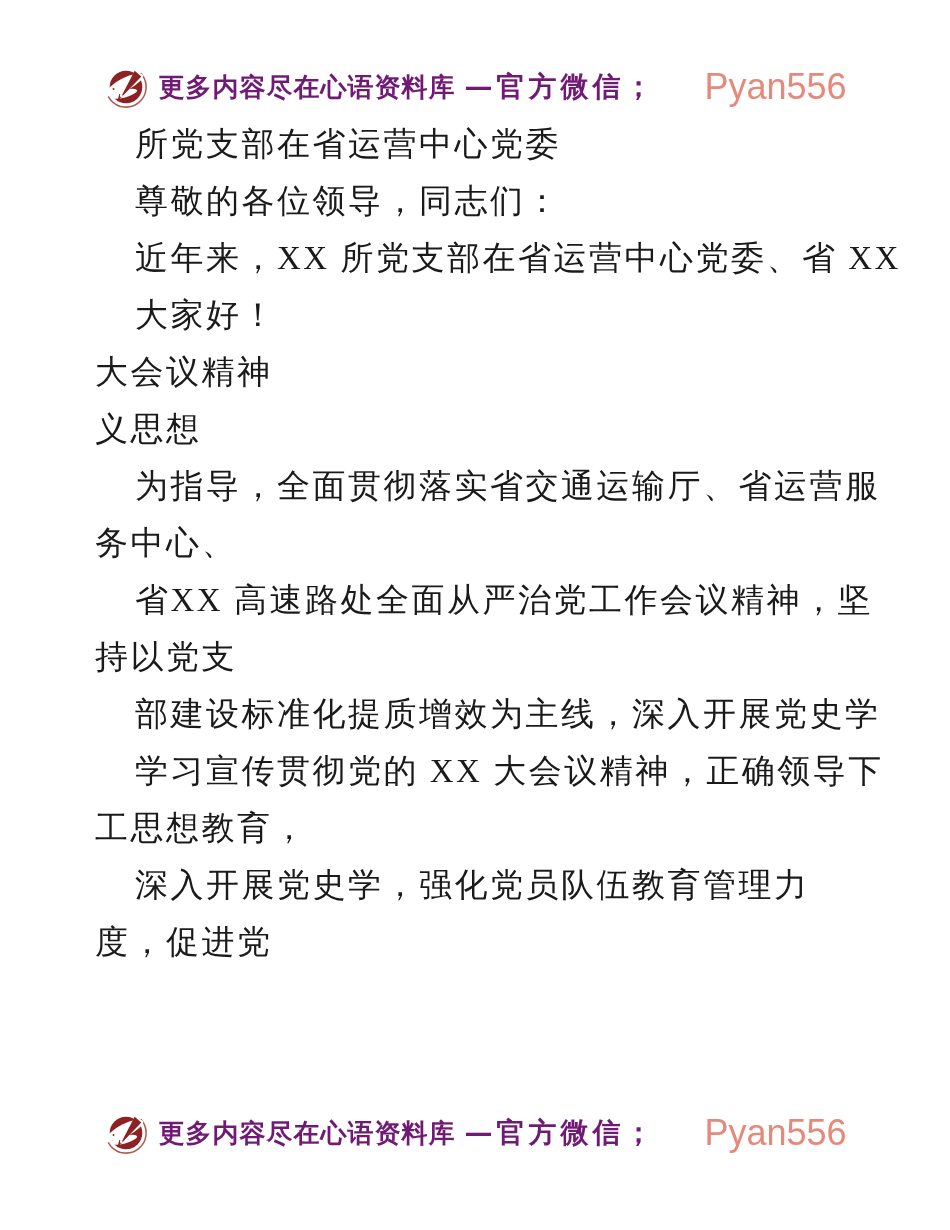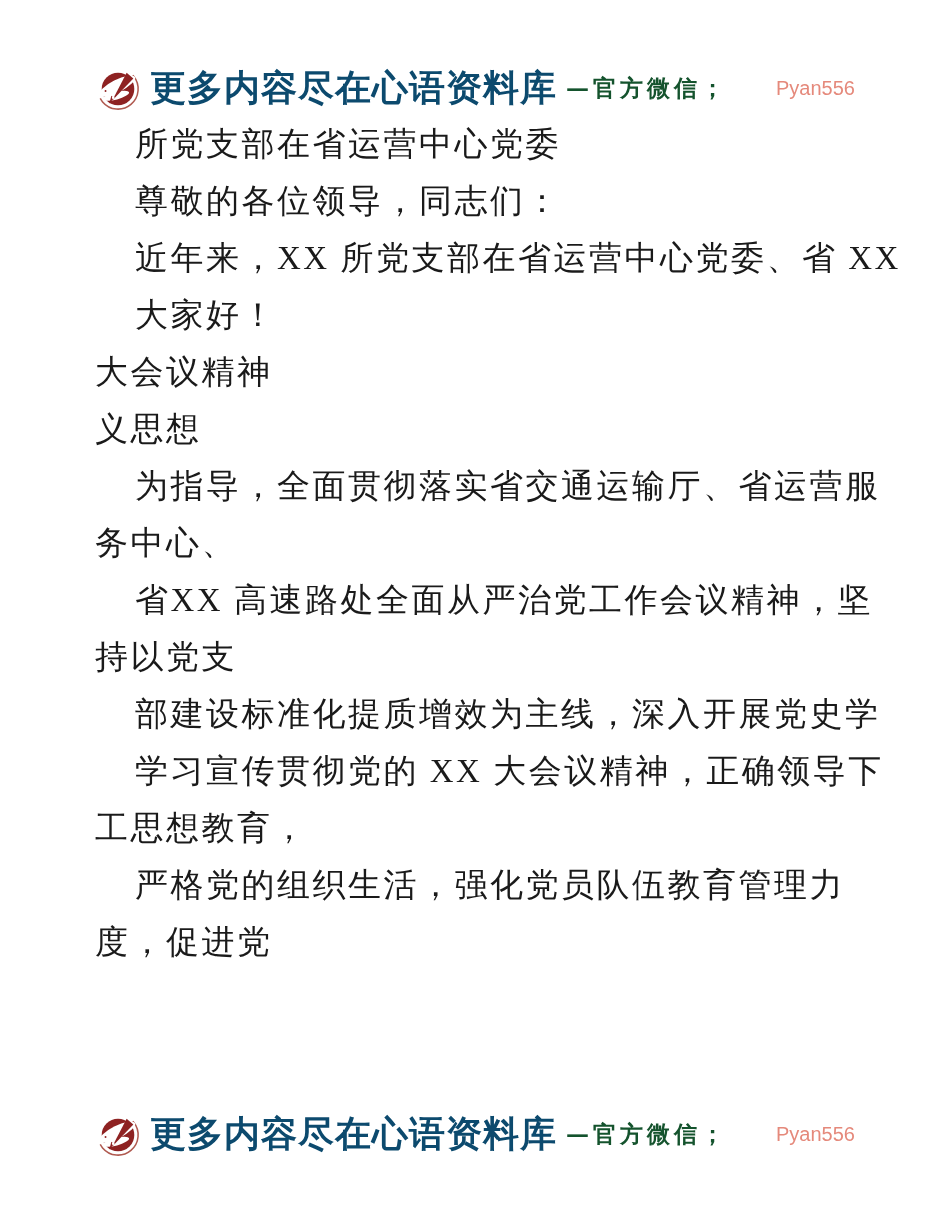--- a/index.html
+++ b/index.html
@@ -28,36 +28,36 @@
   }
   .watermark-row.top { top: 64px; }
   .watermark-row.bottom { top: 1110px; }
 
   .wm-logo {
     width: 46px;
     height: 46px;
     flex: 0 0 auto;
   }
   .wm-library {
-    color: #0c4a6e;
-    font-size: 36px;
+    color: #701a75;
+    font-size: 26px;
     font-weight: 600;
     letter-spacing: 1px;
     font-family: Liberation Sans, sans-serif;
   }
   .wm-wechat {
-    color: #14532d;
-    font-size: 23px;
+    color: #701a75;
+    font-size: 28px;
     font-weight: 600;
     letter-spacing: 4px;
     font-family: "DejaVu Serif", serif;
   }
   .wm-account {
     color: #e5897b;
-    font-size: 20px;
+    font-size: 36px;
     font-family: "Liberation Sans", sans-serif;
     margin-left: 39px;
   }
 
   
   .doc-body {
     position: absolute;
     top: 116px;
     left: 95px;
     width: 770px;
@@ -102,21 +102,21 @@
     <div class="doc-line indent">大家好！</div>
     <div class="doc-line">大会议精神</div>
     <div class="doc-line">义思想</div>
     <div class="doc-line indent">为指导，全面贯彻落实省交通运输厅、省运营服</div>
     <div class="doc-line">务中心、</div>
     <div class="doc-line indent">省XX 高速路处全面从严治党工作会议精神，坚</div>
     <div class="doc-line">持以党支</div>
     <div class="doc-line indent">部建设标准化提质增效为主线，深入开展党史学</div>
     <div class="doc-line indent">学习宣传贯彻党的 XX 大会议精神，正确领导下</div>
     <div class="doc-line">工思想教育，</div>
-    <div class="doc-line indent">严格党的组织生活，强化党员队伍教育管理力</div>
+    <div class="doc-line indent">深入开展党史学，强化党员队伍教育管理力</div>
     <div class="doc-line">度，促进党</div>
   </main>
 
 <div class="watermark-row bottom">
   <svg class="wm-logo" viewBox="0 0 48 48" aria-hidden="true">
     <circle cx="24" cy="24" r="17" fill="#8e2222"></circle>
     <circle cx="24" cy="24" r="21" fill="none" stroke="#b05a50" stroke-width="1.6" stroke-dasharray="70 60" transform="rotate(-40 24 24)"></circle>
     <ellipse cx="23" cy="21" rx="21" ry="6.5" fill="#ffffff" transform="rotate(-27 23 21)"></ellipse>
     <ellipse cx="22" cy="31" rx="14" ry="4" fill="#ffffff" transform="rotate(-15 22 31)"></ellipse>
     <polygon points="33,7 40,13 18,36" fill="#8e2222"></polygon>

